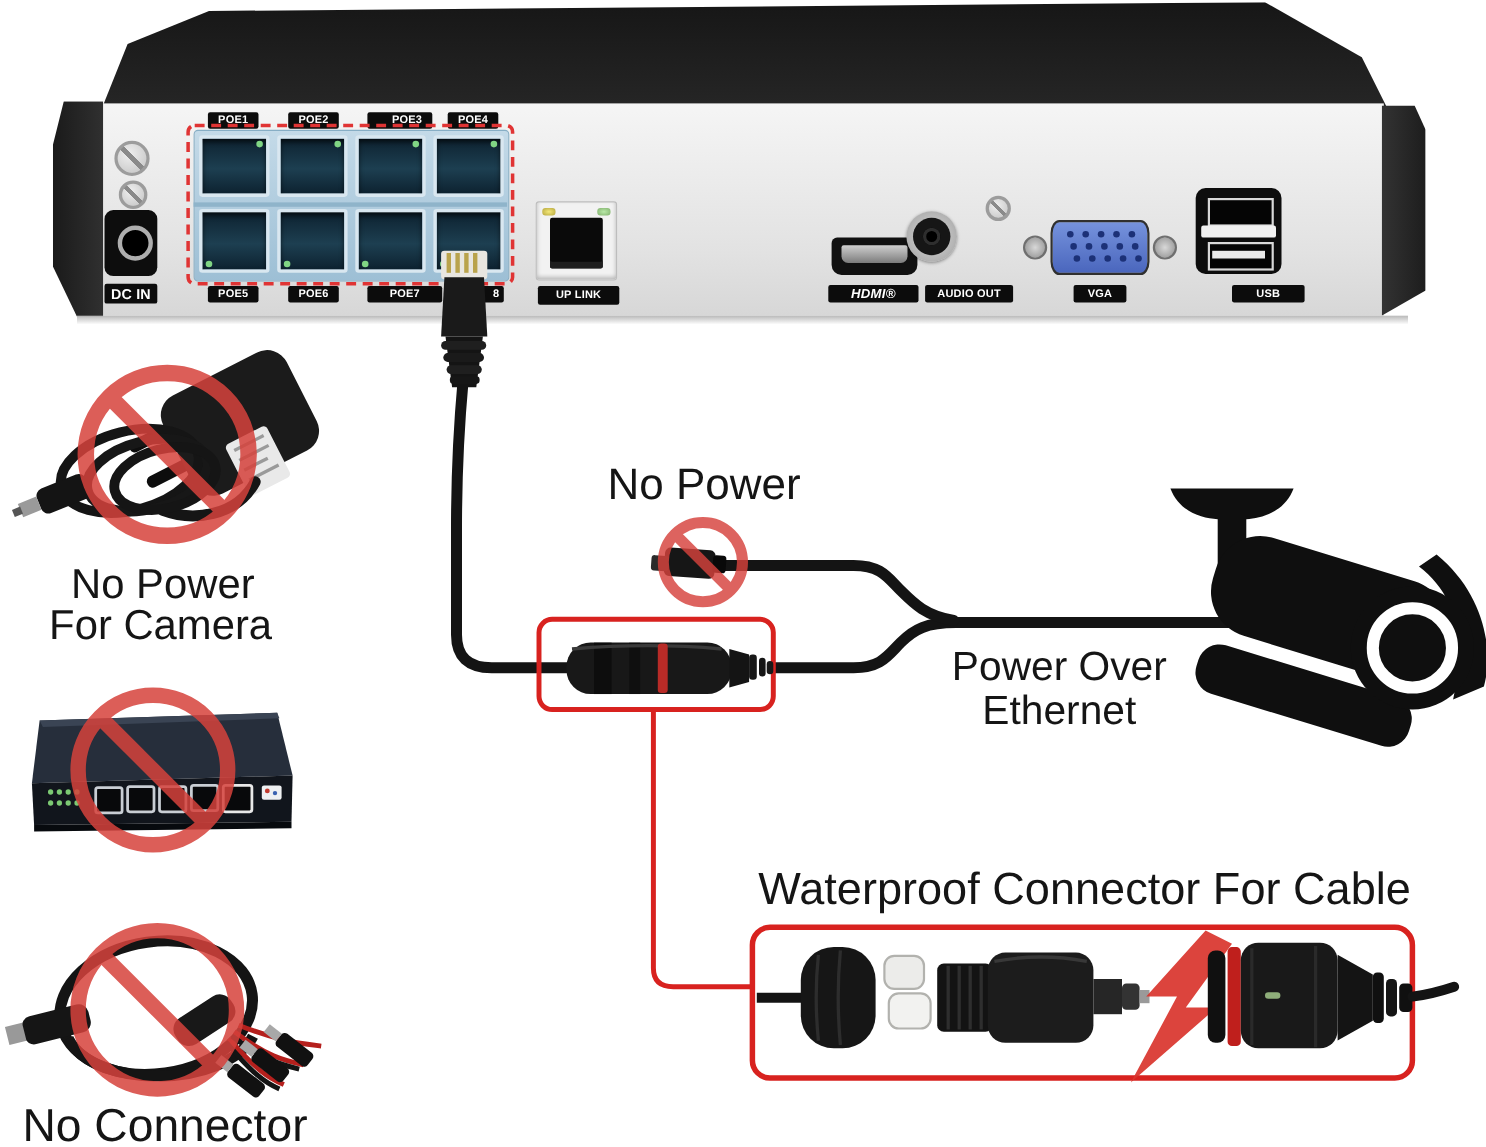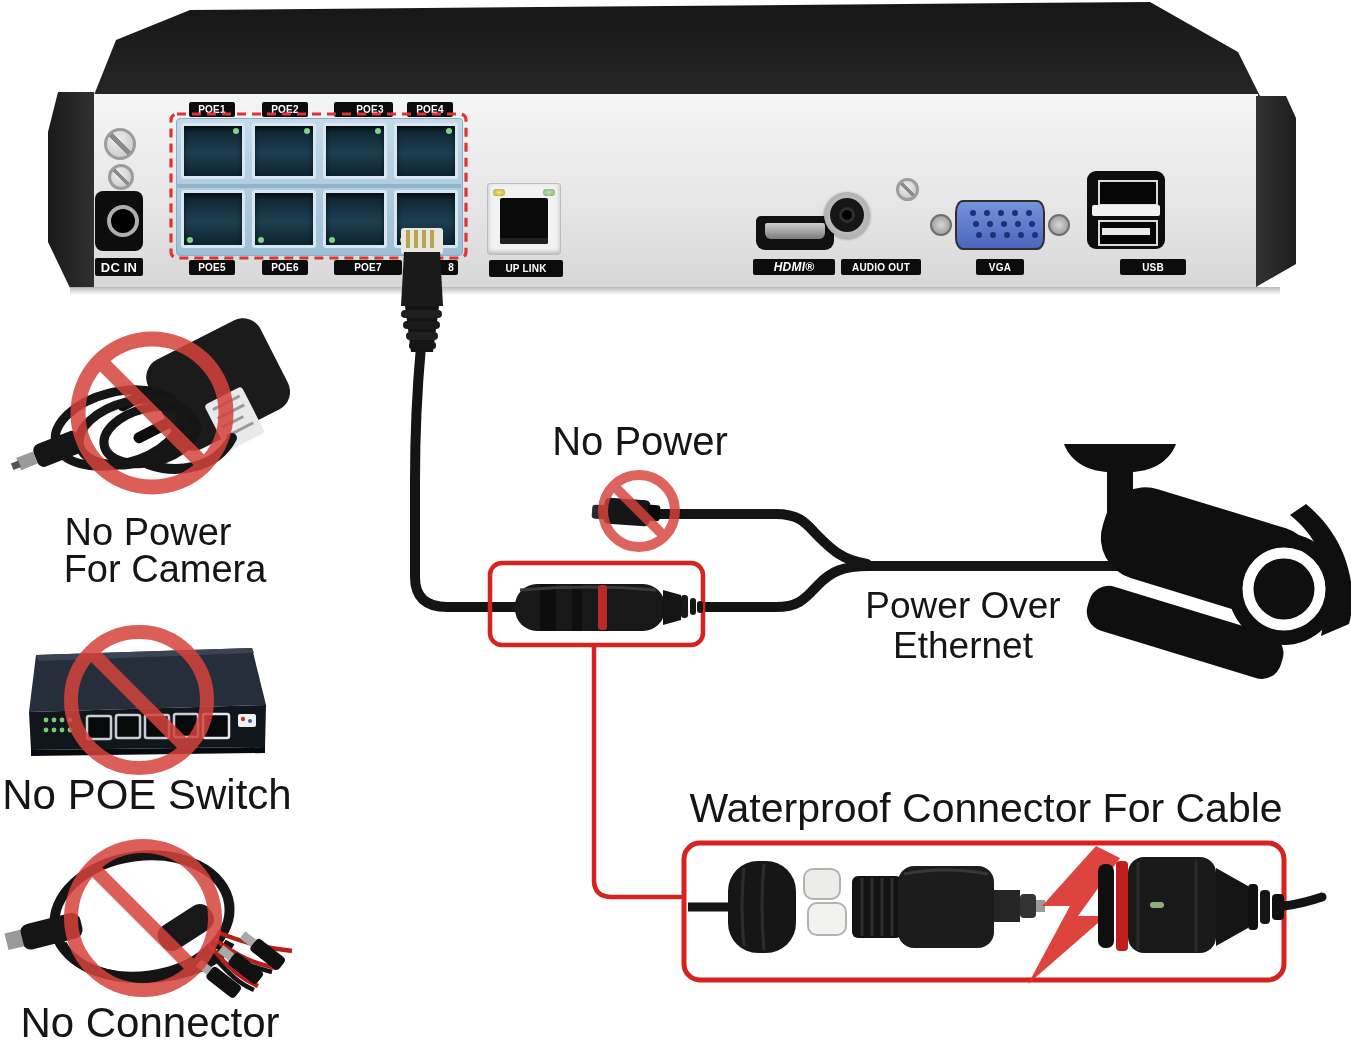--- a/index.html
+++ b/index.html
@@ -306,23 +306,22 @@
     </g>
     <g opacity="0.85">
       <circle cx="143" cy="918" r="72" fill="none" stroke="#d6423c" stroke-width="14"></circle>
       <line x1="92" y1="867" x2="194" y2="969" stroke="#d6423c" stroke-width="14"></line>
     </g>
   </svg>
 
   <div class="caption" style="left:640px;top:420px;font-size:40px;">No Power</div>
 
   <div class="caption" style="left:148px;top:512px;font-size:38px;">No Power</div>
-  <div class="caption" style="left:146px;top:549px;font-size:38px;margin-left:19px;">For Camera</div>
-
-  <div class="caption" style="left:147px;top:772px;font-size:42px;">No POE Switch</div>
+  <div class="caption" style="left:146px;top:549px;font-size:38px;">For Camera</div>
+
 
   <div class="caption" style="left:150px;top:1000px;font-size:42px;">No Connector</div>
 
   <div class="caption" style="left:963px;top:586px;font-size:37px;">Power Over</div>
   <div class="caption" style="left:963px;top:626px;font-size:37px;">Ethernet</div>
 
   <div class="caption" style="left:986px;top:786px;font-size:41px;">Waterproof Connector For Cable</div>
 
 </div>
 

